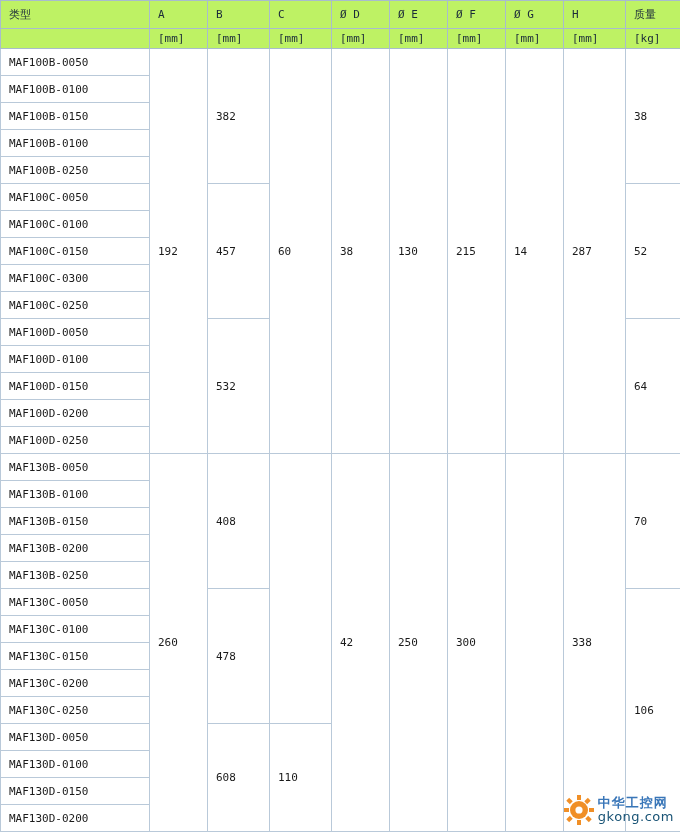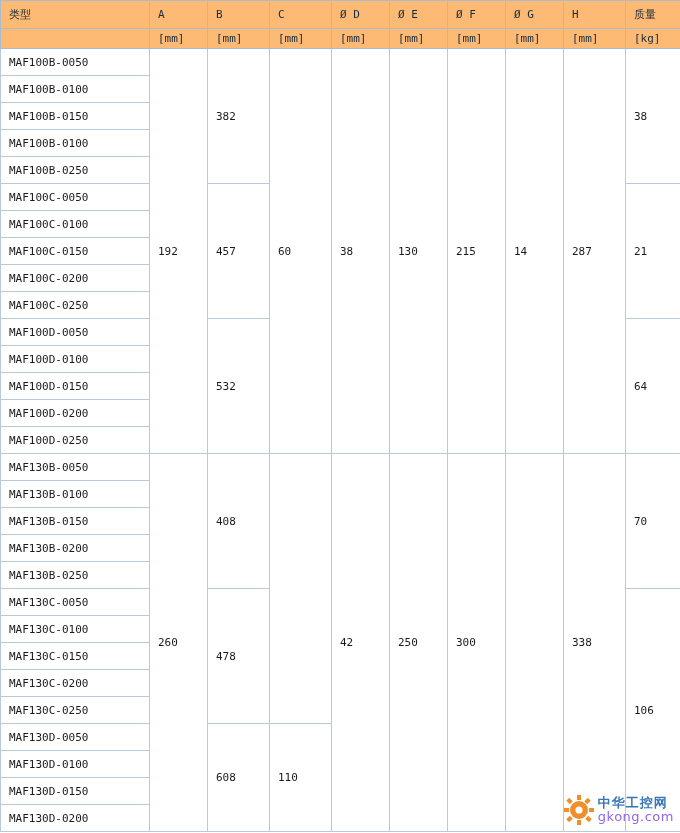--- a/index.html
+++ b/index.html
@@ -25,21 +25,21 @@
     color: #1a1a1a;
     font-weight: normal;
     text-align: left;
     vertical-align: middle;
     padding: 0 0 0 8px;
     height: 27px;
     box-sizing: border-box;
     background: #ffffff;
   }
   table.spec thead th {
-    background: #fdba74;
+    background: #bef264;
     color: #1b2b3a;
     font-size: 11px;
     height: 28px;
     border: 1px solid #a8bccd;
   }
   table.spec thead th.unit-row {
     height: 20px;
   }
   .hdr-type {
     font-family: "DejaVu Sans", sans-serif;
@@ -79,21 +79,21 @@
   .wm-cn {
     font-family: "DejaVu Sans", sans-serif;
     font-size: 13px;
     color: #2f6fb5;
     font-weight: bold;
     letter-spacing: 1px;
   }
   .wm-en {
     font-family: "DejaVu Sans", sans-serif;
     font-size: 13px;
-    color: #8b5cf6;
+    color: #0c4a6e;
     letter-spacing: 0.5px;
   }
 </style>
 </head>
 <body>
 
 <table class="spec">
   <colgroup>
     <col style="width:149px">
     <col style="width:58px">
@@ -153,30 +153,30 @@
       </tr>
       <tr>
         <td class="model">MAF100B-0100</td>
       </tr>
       <tr>
         <td class="model">MAF100B-0250</td>
       </tr>
       <tr>
         <td class="model">MAF100C-0050</td>
         <td class="val" rowspan="5">457</td>
-        <td class="val" rowspan="5">21</td>
+        <td class="val" rowspan="5">52</td>
       </tr>
       <tr>
         <td class="model">MAF100C-0100</td>
       </tr>
       <tr>
         <td class="model">MAF100C-0150</td>
       </tr>
       <tr>
-        <td class="model">MAF100C-0200</td>
+        <td class="model">MAF100C-0300</td>
       </tr>
       <tr>
         <td class="model">MAF100C-0250</td>
       </tr>
       <tr>
         <td class="model">MAF100D-0050</td>
         <td class="val" rowspan="5">532</td>
         <td class="val" rowspan="5">64</td>
       </tr>
       <tr>

